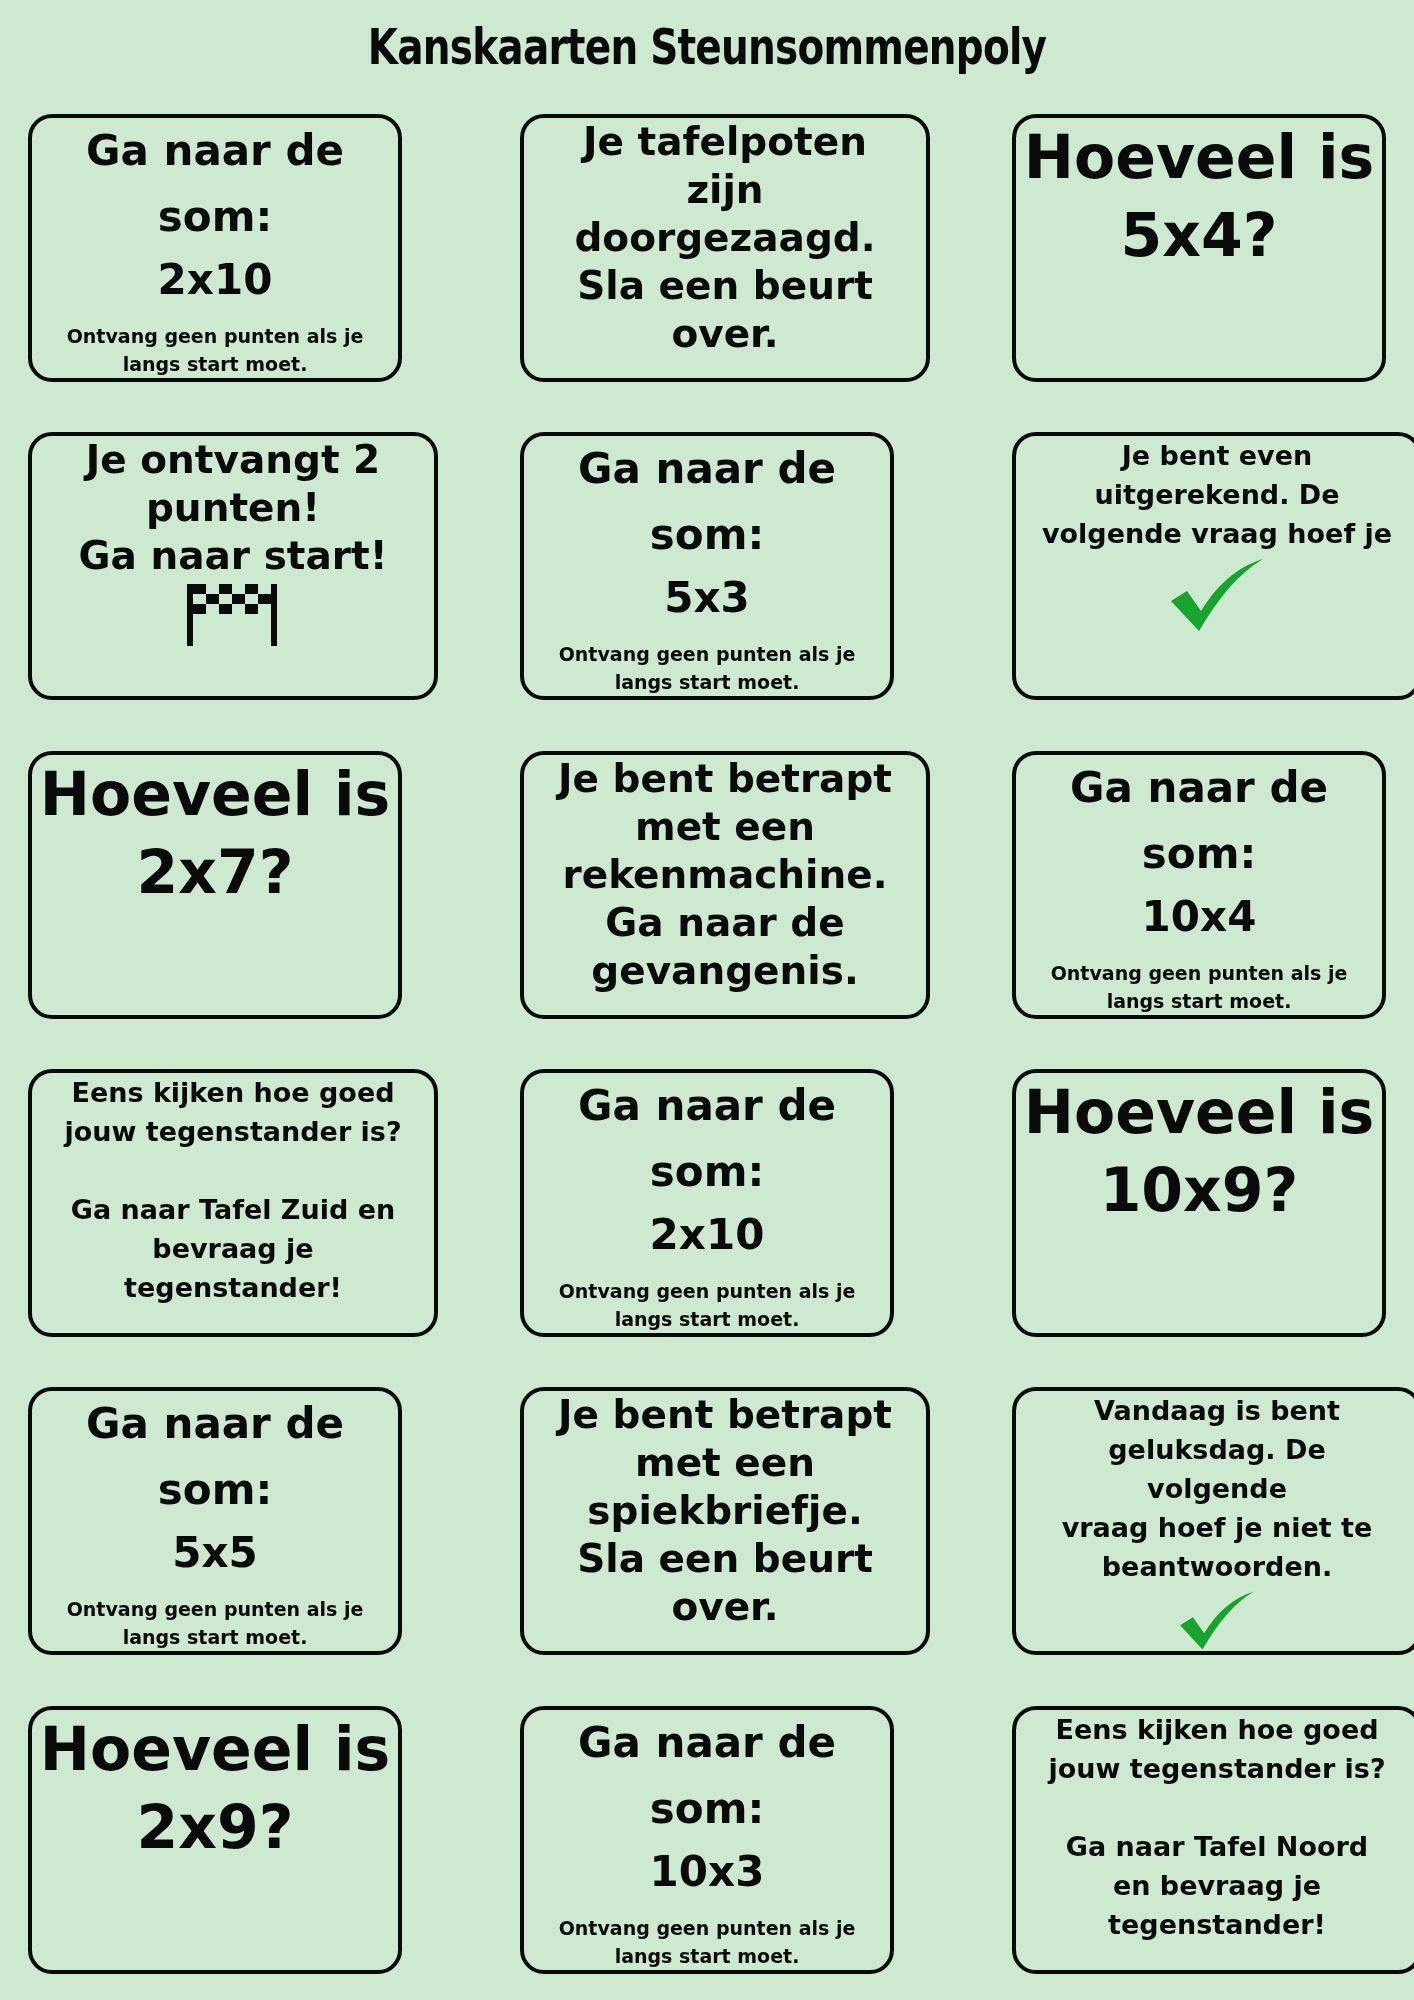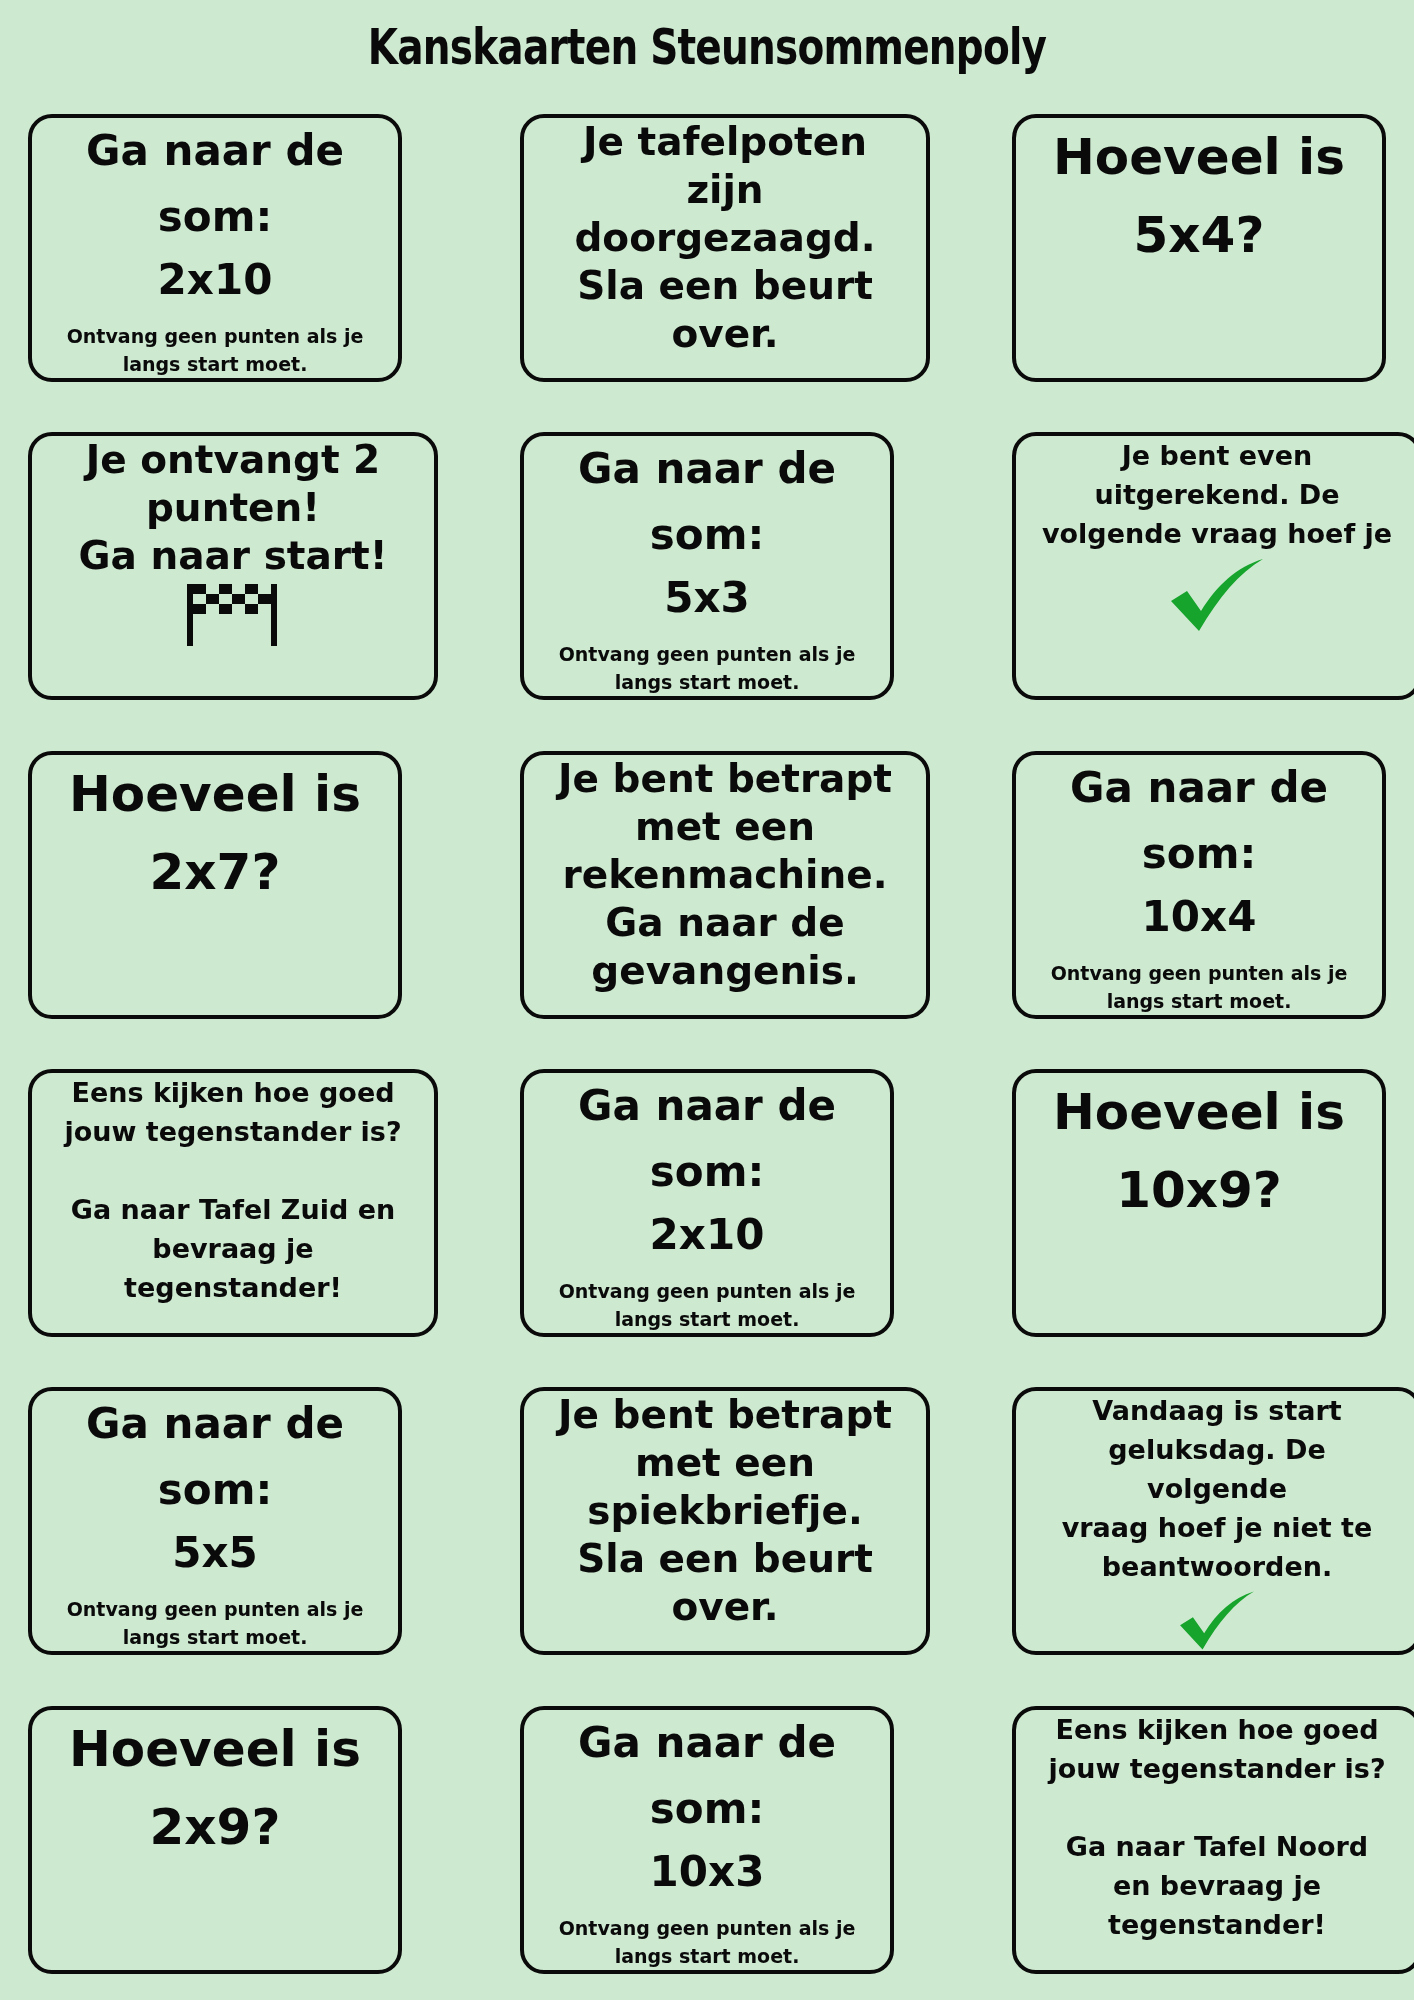--- a/index.html
+++ b/index.html
@@ -14,21 +14,21 @@
   }
   .grid { position:absolute; left:28px; top:114px; width:1358px; }
   .card {
     position:absolute; width:366px; height:260px; border:4px solid #0a0a0a; border-radius:24px;
     display:flex; flex-direction:column; align-items:center; justify-content:flex-start;
     text-align:center; box-sizing:content-box; padding:0; font-weight:bold;
   }
   .goto .big { font-size:42px; line-height:66px; }
   .goto .sum { font-size:42px; line-height:60px; }
   .goto .note { font-size:19px; line-height:28px; margin-top:12px; padding:0 20px; }
-  .q .big { font-size:50px; line-height:78px; }
+  .q .big { font-size:60px; line-height:78px; }
   .txt { font-size:39px; line-height:48px; padding:0 18px; }
   .txt.sm { font-size:27px; line-height:39px; }
   .icon { margin-top:4px; }
 </style>
 </head>
 <body>
 
 <div class="title">Kanskaarten Steunsommenpoly</div>
 
 <div class="grid" id="grid">
@@ -127,21 +127,21 @@
     <div class="sum">5x5</div>
     <div class="note">Ontvang geen punten als je langs start moet.</div>
   </div>
   <div class="card txt" style="left:492px;top:1273px">
     <div>Je bent betrapt</div>
     <div>met een</div>
     <div>spiekbriefje.</div>
     <div>Sla een beurt over.</div>
   </div>
   <div class="card txt sm" style="left:984px;top:1273px">
-    <div>Vandaag is start</div>
+    <div>Vandaag is bent</div>
     <div>geluksdag. De volgende</div>
     <div>vraag hoef je niet te</div>
     <div>beantwoorden.</div>
     <svg class="icon" width="96" height="76" viewBox="0 0 96 76">
       <path d="M2 44 L18 34 L32 54 C48 28 68 10 94 2 C70 16 50 40 30 74 Z" fill="#17a42c"></path>
     </svg>
   </div>
 
   <div class="card q" style="left:0;top:1592px">
     <div class="big">Hoeveel is</div>

